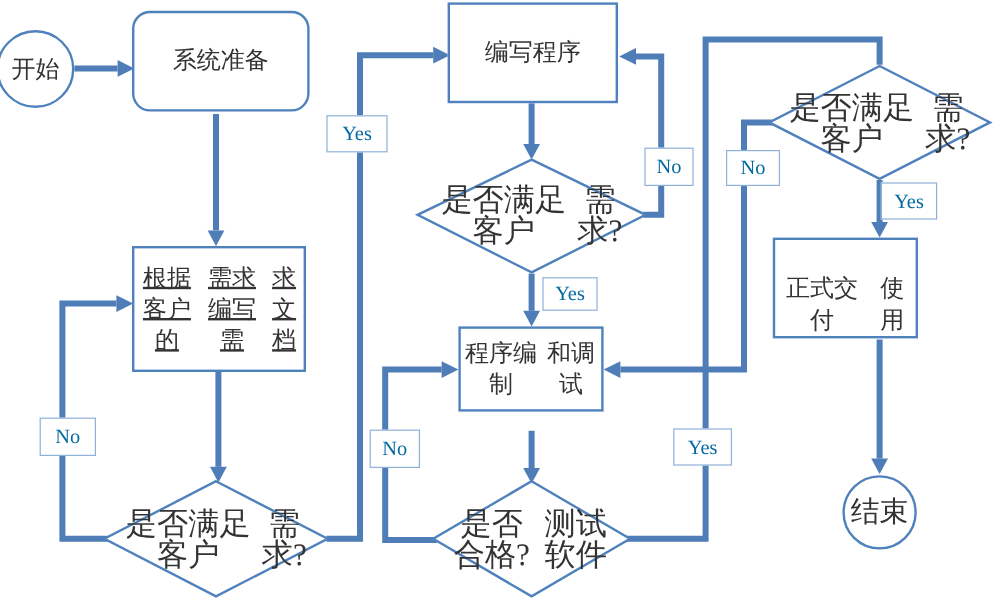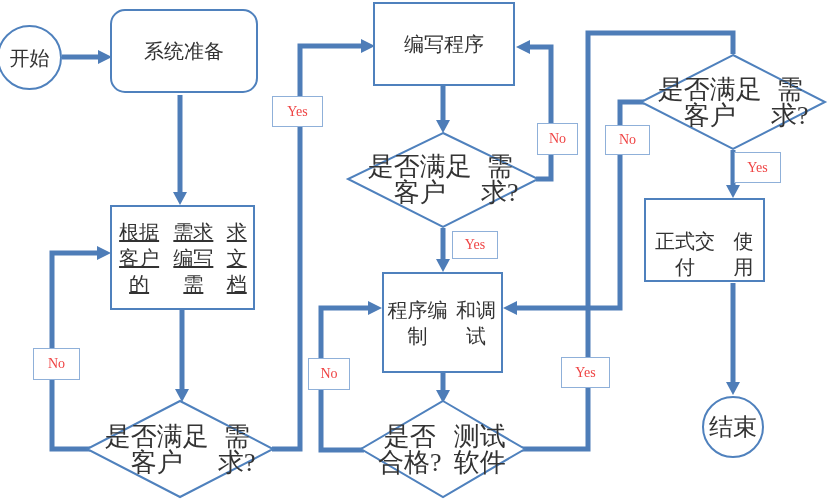--- a/index.html
+++ b/index.html
@@ -15,21 +15,21 @@
     position:absolute;box-sizing:border-box;
     display:flex;flex-direction:row;justify-content:center;align-items:center;
     text-align:center;color:#333333;font-size:20px;line-height:26px;
   }
   .rect-node{background:#ffffff;border:2px solid #4f81bd;}
   .circle-node{background:#ffffff;border:2px solid #4f81bd;border-radius:50%;}
   .diamond-label{font-size:26px;line-height:26px;background:transparent;}
   .edge-label{
     position:absolute;box-sizing:border-box;background:#ffffff;
     border:1px solid #8fb0d9;display:flex;align-items:center;justify-content:center;
-    font-size:14px;color:#ef4444;
+    font-size:17px;color:#0369a1;
   }
   .line{display:block;}
 </style>
 </head>
 <body>
 
 <div id="canvas">
 
   <svg id="wires" viewBox="0 0 829 500" xmlns="http://www.w3.org/2000/svg">
 
@@ -106,21 +106,21 @@
   <div class="node rect-node" style="left:110px;top:205px;width:145px;height:105px;text-decoration:underline;">
     <span class="line">根据客户的</span>
     <span class="line">需求编写需</span>
     <span class="line">求文档</span>
   </div>
 
   <div class="node rect-node" style="left:373px;top:2px;width:142px;height:84px;">
     <span class="line">编写程序</span>
   </div>
 
-  <div class="node rect-node" style="left:382px;top:272px;width:121px;height:101px;">
+  <div class="node rect-node" style="left:382px;top:272px;width:121px;height:71px;">
     <span class="line">程序编制</span>
     <span class="line">和调试</span>
   </div>
 
   <div class="node rect-node" style="left:644px;top:198px;width:121px;height:84px;align-items:flex-end;">
     <span class="line">正式交付</span>
     <span class="line">使用</span>
   </div>
 
   <div class="node circle-node" style="left:702px;top:396px;width:62px;height:62px;font-size:24px;">

